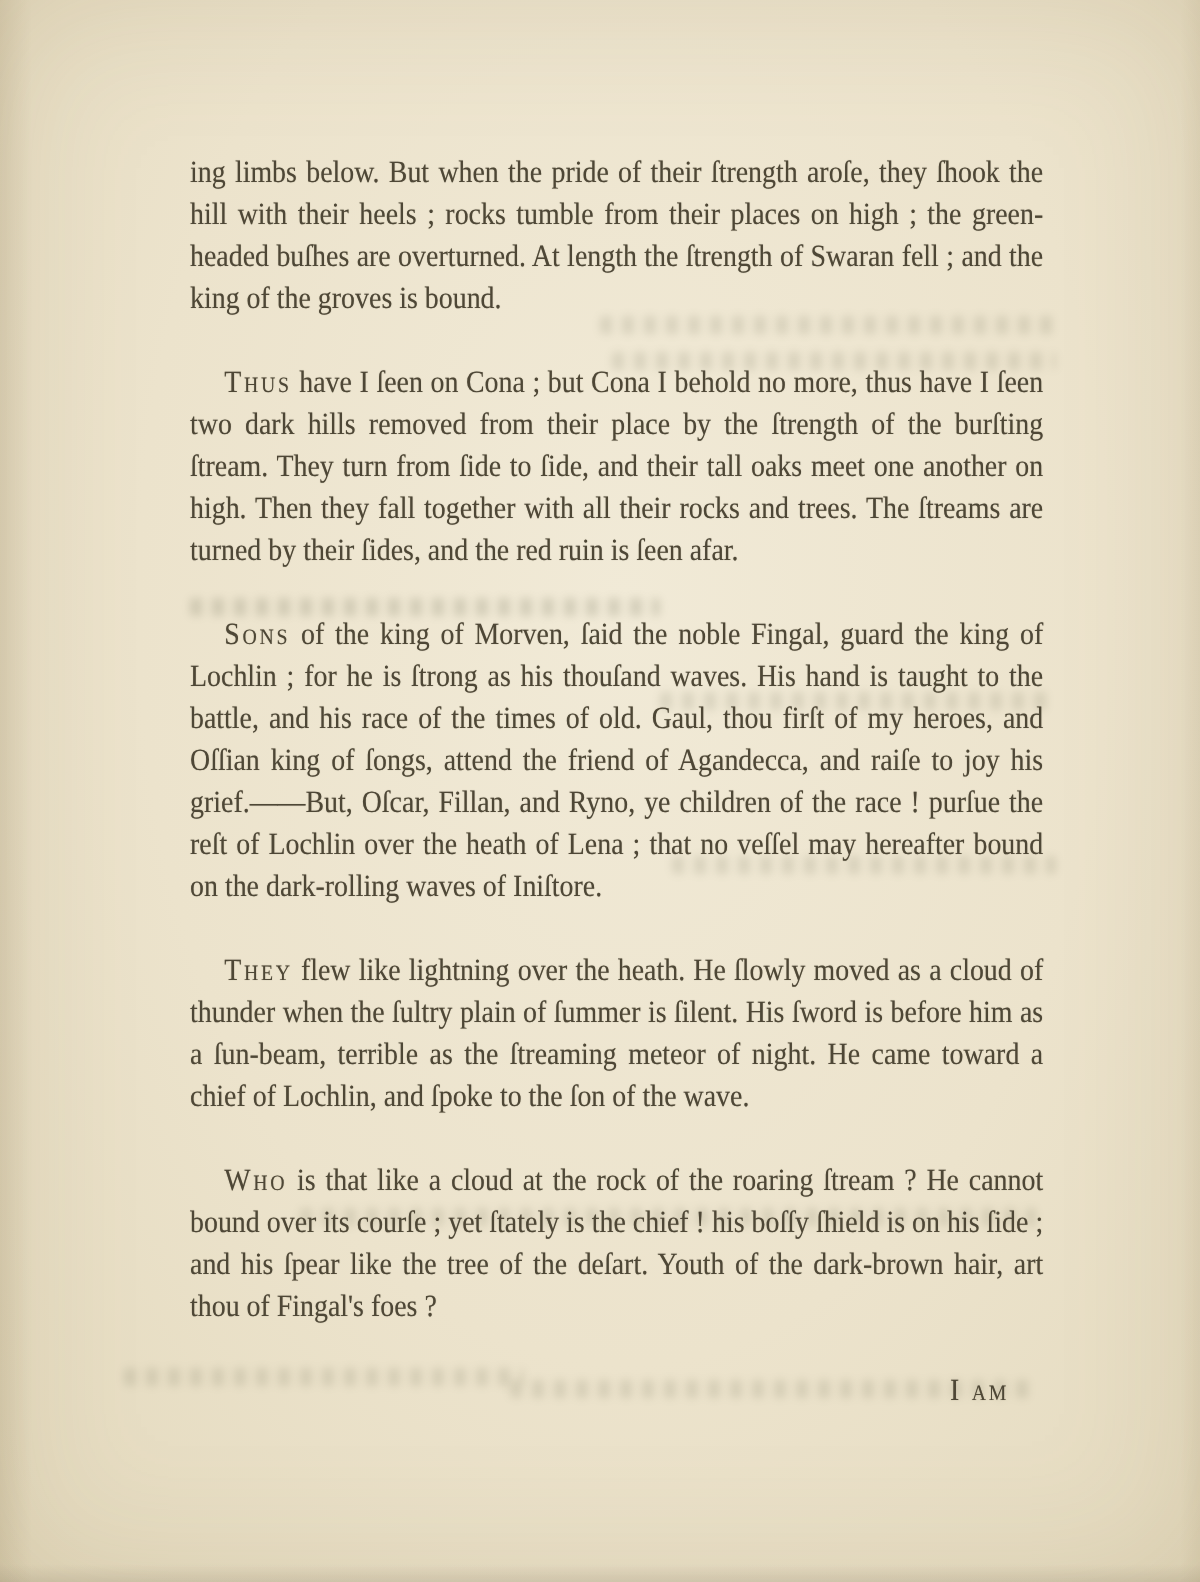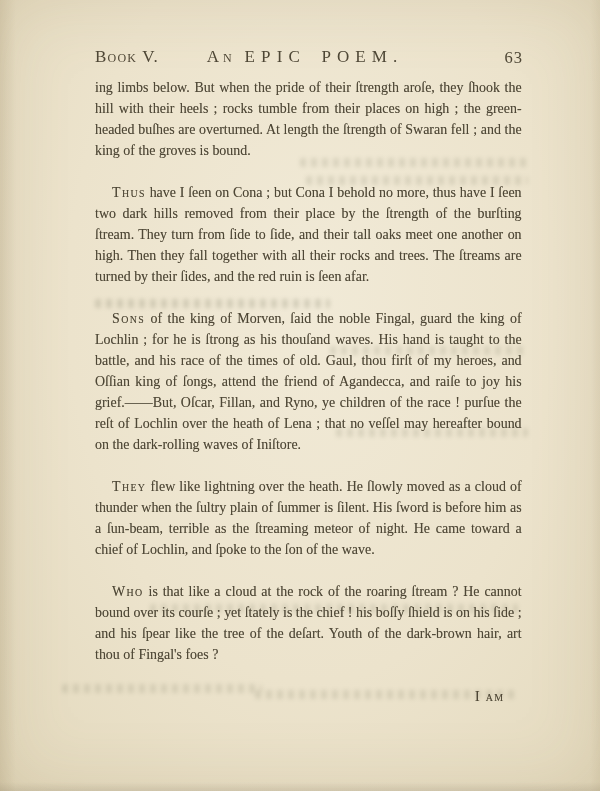--- a/index.html
+++ b/index.html
@@ -61,25 +61,20 @@
 
   <div class="bleed" style="left:300px;top:158px;width:230px;"></div>
   <div class="bleed" style="left:306px;top:176px;width:222px;"></div>
   <div class="bleed" style="left:95px;top:299px;width:235px;opacity:.26;"></div>
   <div class="bleed" style="left:330px;top:346px;width:198px;"></div>
   <div class="bleed" style="left:336px;top:428px;width:192px;"></div>
   <div class="bleed" style="left:150px;top:604px;width:368px;"></div>
   <div class="bleed" style="left:62px;top:684px;width:200px;"></div>
   <div class="bleed" style="left:255px;top:690px;width:262px;"></div>
 
-  <div class="header">
-    <span class="book-label">Book V.</span>
-    <span class="head-title"><span class="article">An</span><span class="main">EPIC POEM.</span></span>
-    <span class="page-number">63</span>
-  </div>
 
   <div class="text-block">
     <p class="para continuation"><span class="lead"></span><span>ing limbs below.  But when the pride of their ſtrength aroſe, they ſhook the hill with their heels&nbsp;; rocks tumble from their places on high&nbsp;; the green-headed buſhes are overturned.  At length the ſtrength of Swaran fell&nbsp;; and the king of the groves is bound.</span></p>
     <p class="para"><span class="lead">Thus</span><span> have I ſeen on Cona&nbsp;; but Cona I behold no more, thus have I ſeen two dark hills removed from their place by the ſtrength of the burſting ſtream.  They turn from ſide to ſide, and their tall oaks meet one another on high.  Then they fall together with all their rocks and trees.  The ſtreams are turned by their ſides, and the red ruin is ſeen afar.</span></p>
     <p class="para"><span class="lead">Sons</span><span> of the king of Morven, ſaid the noble Fingal, guard the king of Lochlin&nbsp;; for he is ſtrong as his thouſand waves.  His hand is taught to the battle, and his race of the times of old.  Gaul, thou firſt of my heroes, and Oſſian king of ſongs, attend the friend of Agandecca, and raiſe to joy his grief.——But, Oſcar, Fillan, and Ryno, ye children of the race&nbsp;! purſue the reſt of Lochlin over the heath of Lena&nbsp;; that no veſſel may hereafter bound on the dark-rolling waves of Iniſtore.</span></p>
     <p class="para"><span class="lead">They</span><span> flew like lightning over the heath.  He ſlowly moved as a cloud of thunder when the ſultry plain of ſummer is ſilent.  His ſword is before him as a ſun-beam, terrible as the ſtreaming meteor of night.  He came toward a chief of Lochlin, and ſpoke to the ſon of the wave.</span></p>
     <p class="para"><span class="lead">Who</span><span> is that like a cloud at the rock of the roaring ſtream&nbsp;? He cannot bound over its courſe&nbsp;; yet ſtately is the chief&nbsp;! his boſſy ſhield is on his ſide&nbsp;; and his ſpear like the tree of the deſart. Youth of the dark-brown hair, art thou of Fingal's foes&nbsp;?</span></p>
     <div class="catchword"><span class="cw">I am</span></div>
   </div>
 

